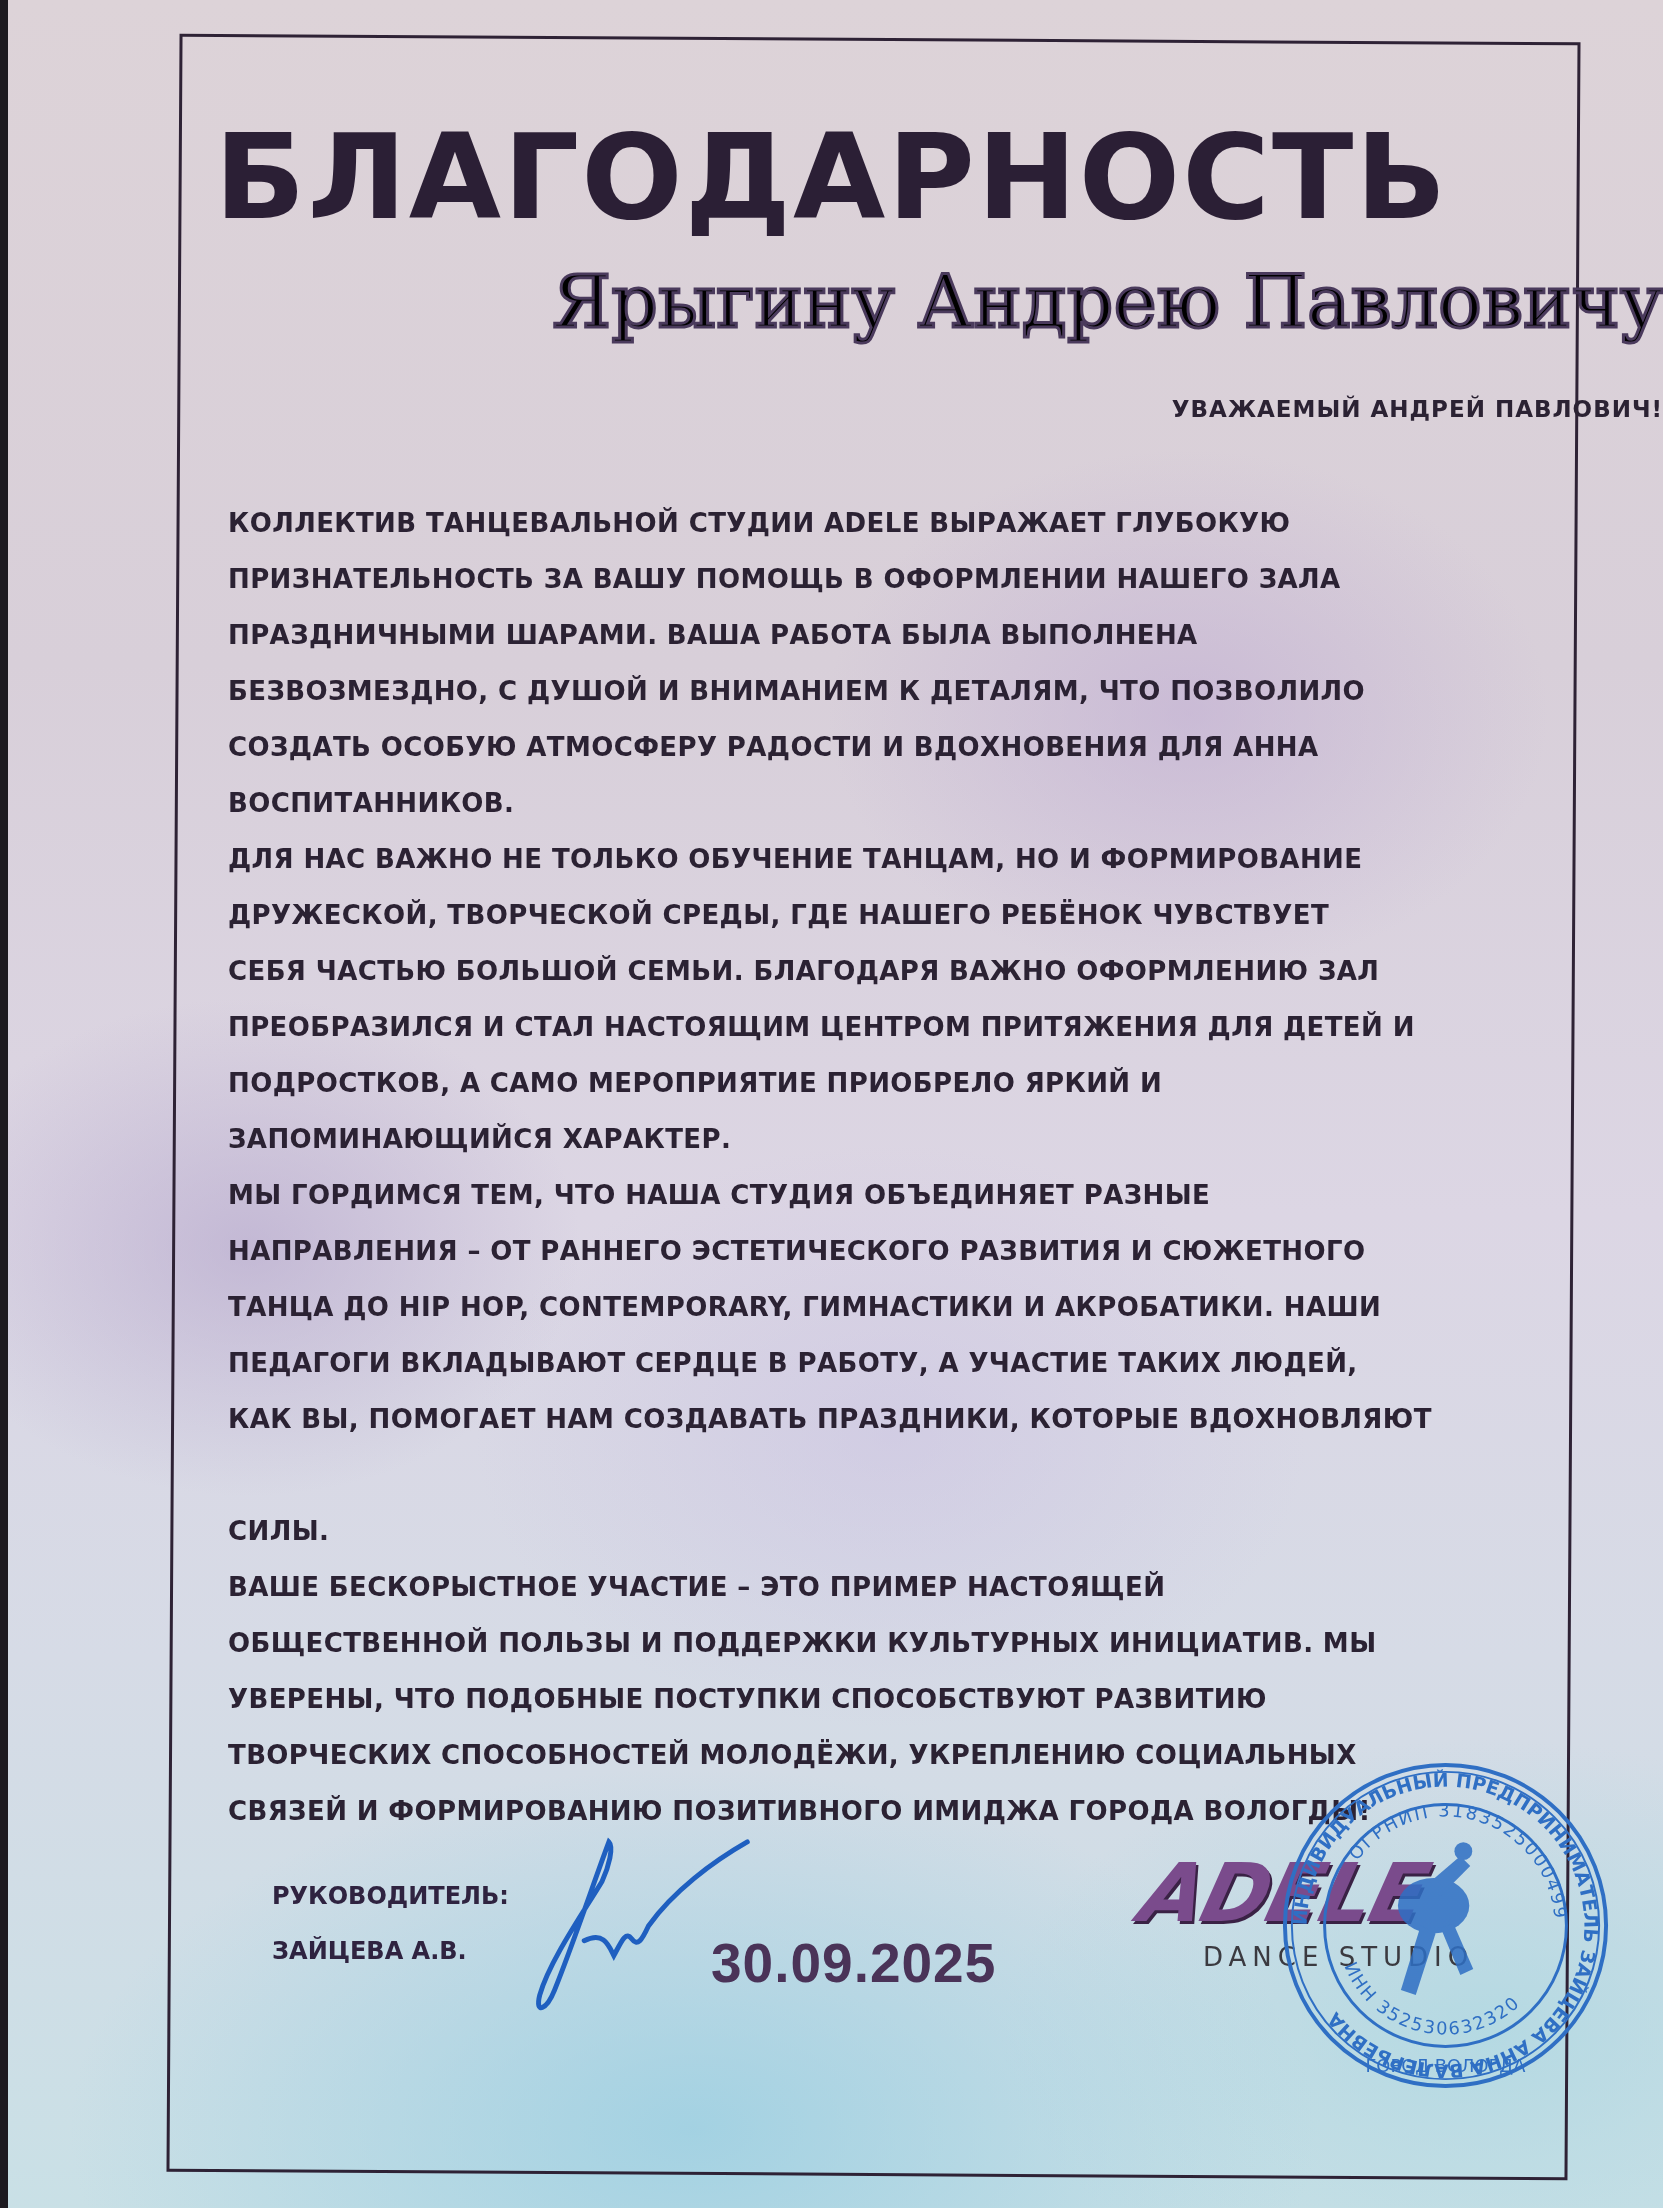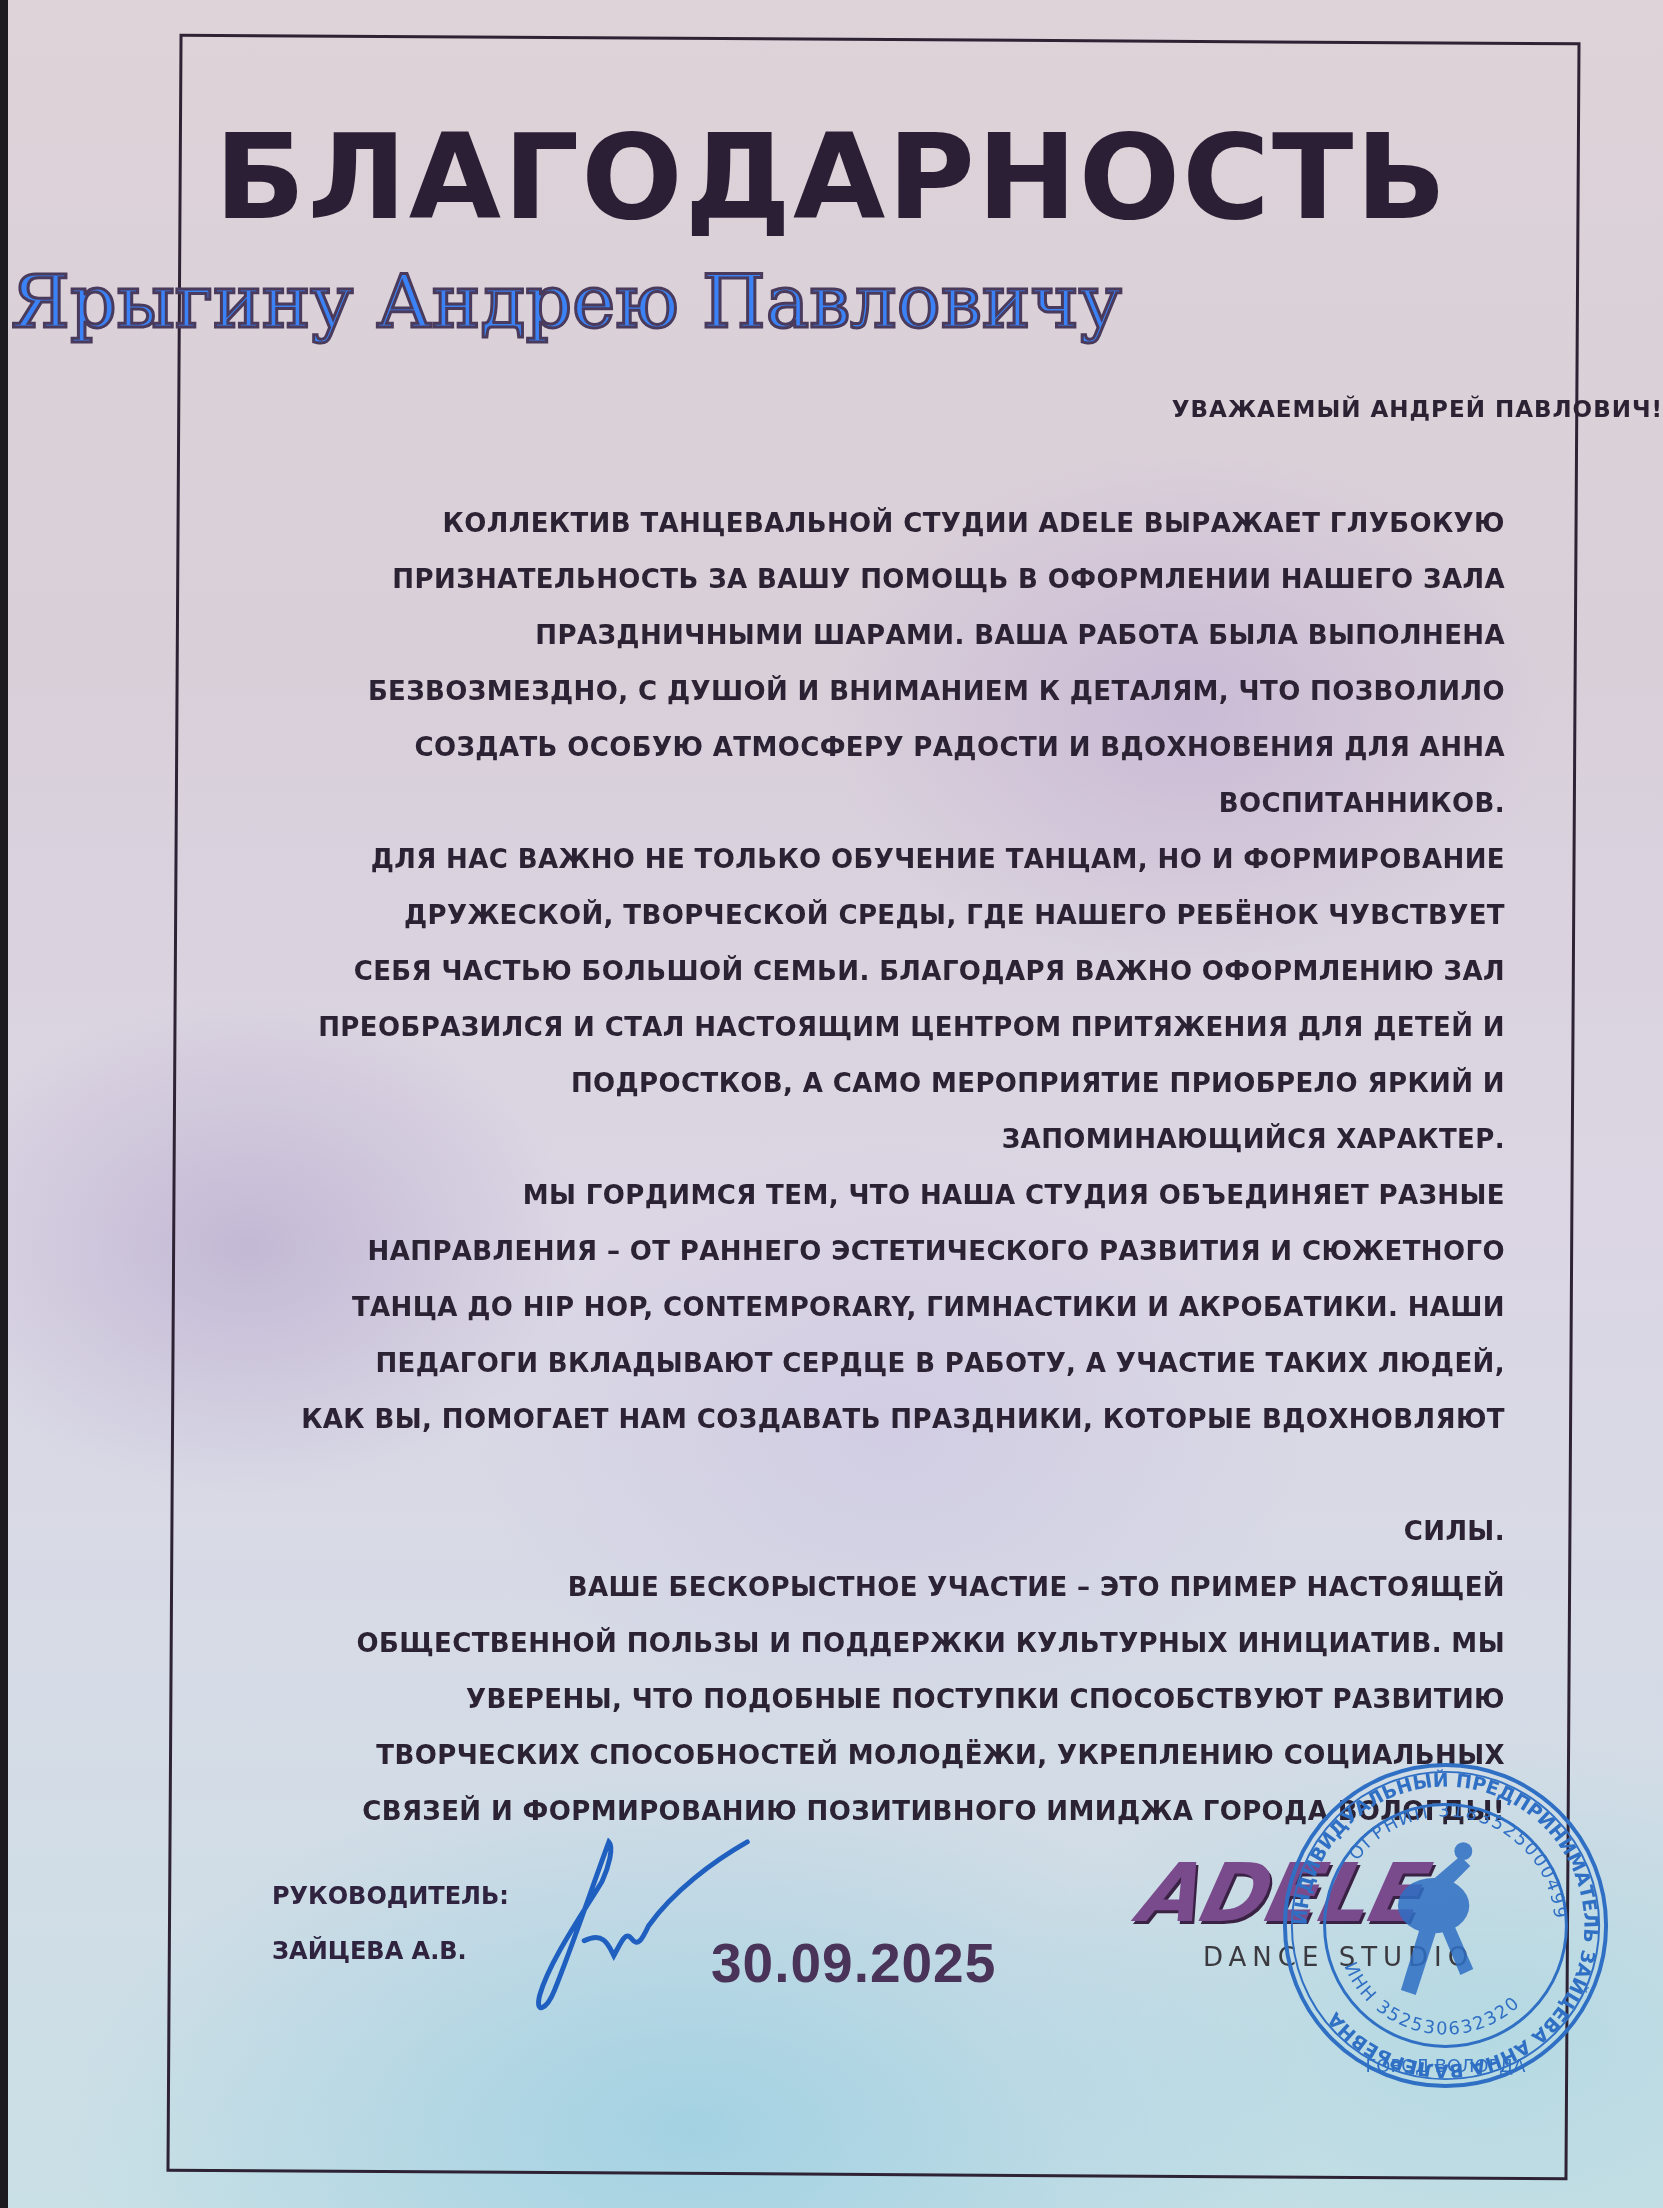--- a/index.html
+++ b/index.html
@@ -20,31 +20,31 @@
       border:3px solid #2e2235; box-sizing:border-box;
       transform: rotate(0.35deg); transform-origin: 50% 50%;
     }
     .title {
       position:absolute; left:0; right:0; top:109px; text-align:center;
       font-family:"DejaVu Sans", sans-serif; font-weight:bold;
       font-size:117px; letter-spacing:2px; color:#2b1f35;
       transform: scaleX(1.02);
     }
     .recipient {
-      position:absolute; left:0; right:0; top:259px; text-align:left;
-      font-family:"DejaVu Serif", serif; font-size:73px; color:#3b82f6;
+      position:absolute; left:0; right:0; top:259px; text-align:right;
+      font-family:"DejaVu Serif", serif; font-size:73px; color:#000000;
       -webkit-text-stroke:3px #4a3a5c; letter-spacing:0px;padding-left:11px;
     }
     .greeting {
       position:absolute; left:0; right:0; top:396px; text-align:right;
       font-family:"DejaVu Sans", sans-serif; font-weight:bold; font-size:23px;
       color:#2b2233; letter-spacing:1px;
     }
     .body-text {
-      position:absolute; left:228px; width:1277px; top:495px; text-align:right;
+      position:absolute; left:228px; width:1277px; top:495px; text-align:left;
       font-family:"DejaVu Sans", sans-serif; font-weight:bold; font-size:26px;
       color:#2b2233; line-height:56px; letter-spacing:0.4px;
     }
     .body-text p { margin:0; }
     .sign-left {
       position:absolute; left:272px; top:1869px;
       font-family:"DejaVu Sans", sans-serif; font-weight:bold; font-size:24px;
       color:#2f2340; line-height:55px;
     }
     .sign-left div { white-space:nowrap; }

